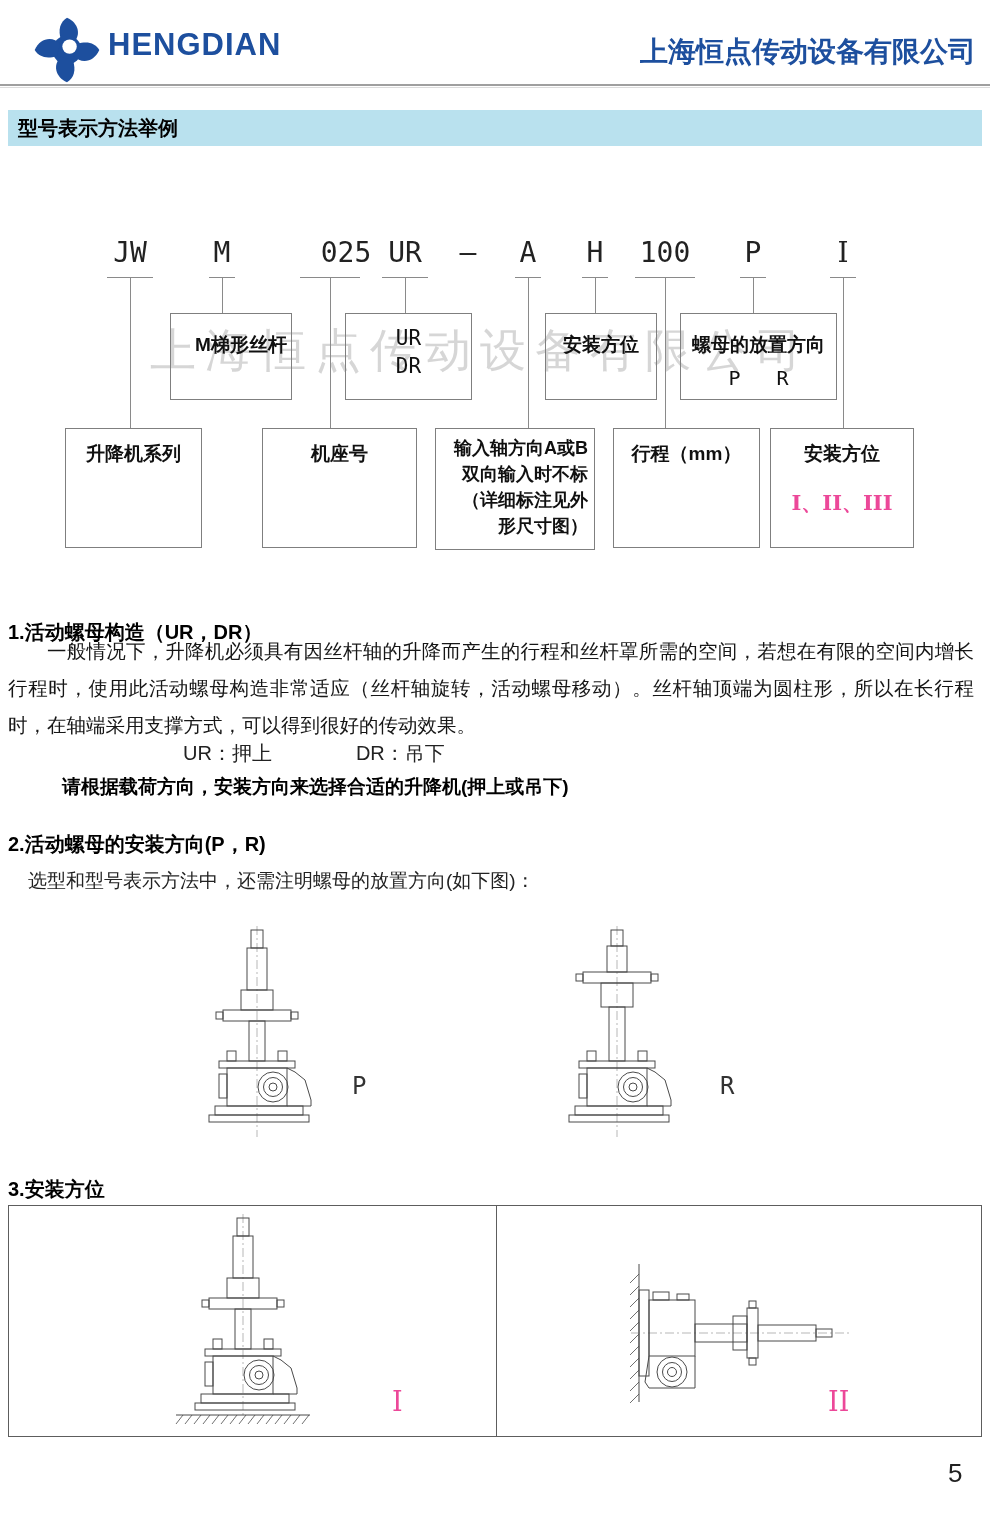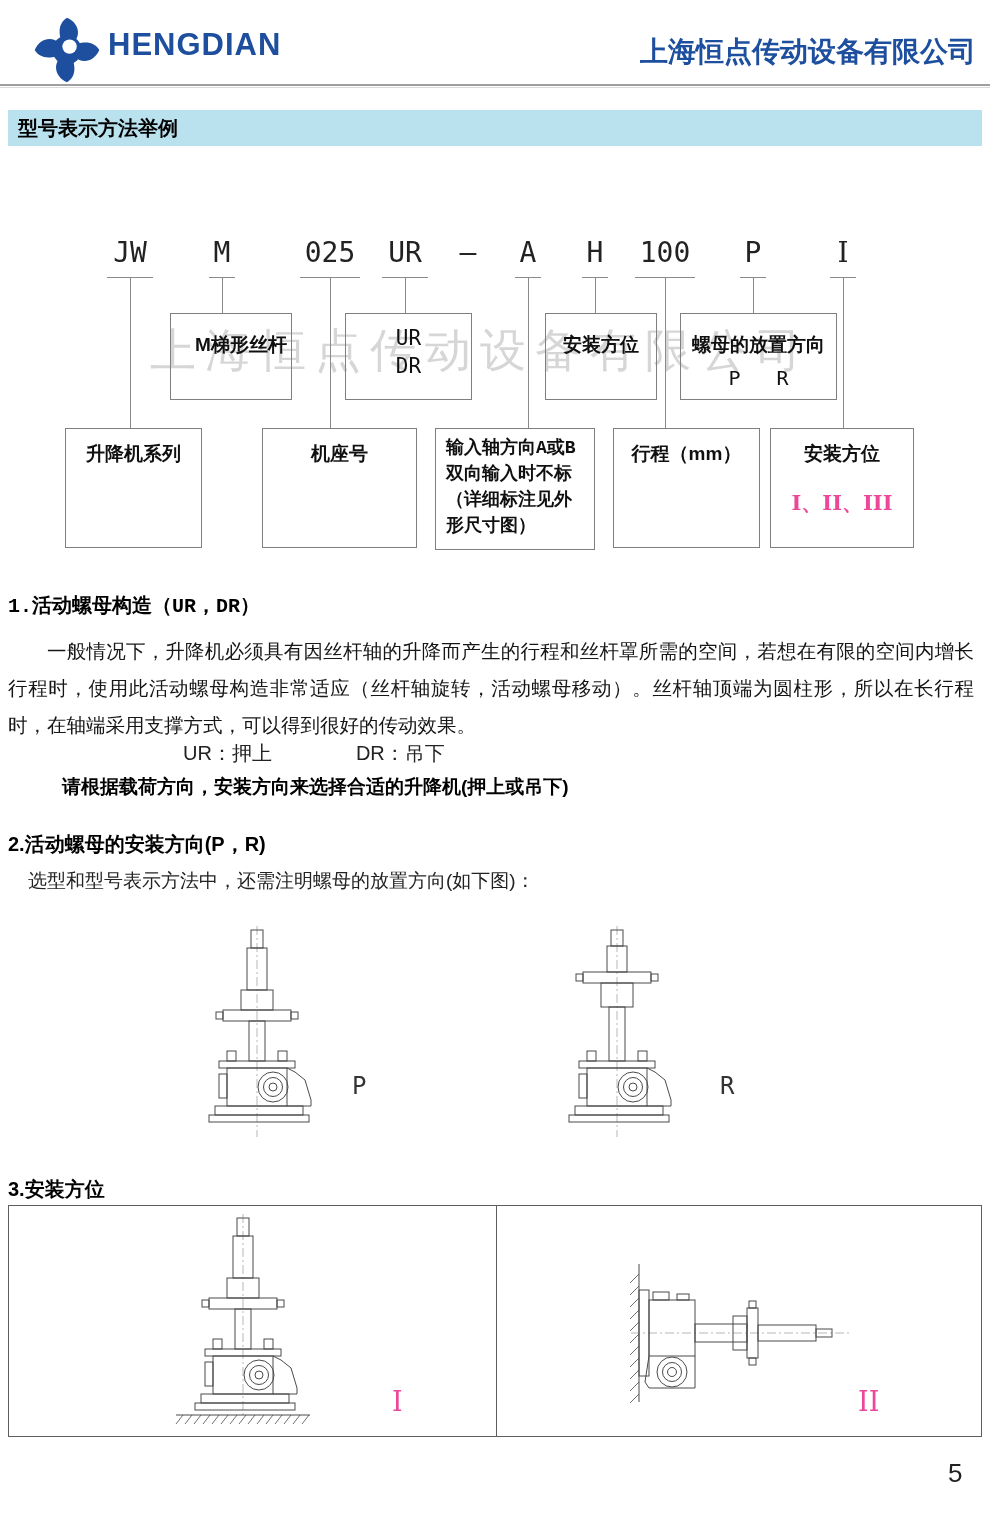--- a/index.html
+++ b/index.html
@@ -17,21 +17,21 @@
   .banner{left:8px;top:110px;width:974px;height:36px;background:#b9e1ee;}
   .banner span{display:block;padding-left:10px;line-height:37px;font-size:20px;font-weight:bold;color:#000;}
   .intro{left:8px;top:173px;font-size:20px;font-weight:bold;color:#000;}
   
   .codechar{top:236px;font-family:"DejaVu Sans Mono",monospace;font-size:28px;color:#222;transform:translateX(-50%);white-space:pre;}
   .uline{height:1px;background:#8a8a8a;top:277px;}
   .vline{width:1px;background:#8a8a8a;}
   .watermark{left:150px;top:320px;width:720px;font-size:46px;color:#cdcdcd;opacity:.8;letter-spacing:9px;white-space:nowrap;z-index:0;}
   .dbox{border:1px solid #7f7f7f;text-align:center;font-weight:bold;font-size:19px;color:#101010;background:transparent;z-index:1;}
   .dbox .mono{font-family:"DejaVu Sans Mono",monospace;font-weight:500;font-size:21px;}
-  .lbl-lines{padding:6px 6px 0 10px;text-align:left;font-size:18px;line-height:26px;font-family:Liberation Mono, monospace;}
+  .lbl-lines{padding:6px 6px 0 10px;text-align:right;font-size:18px;line-height:26px;}
   
   .h2{font-size:20px;font-weight:bold;color:#000;}
   .para{left:8px;top:633px;width:966px;font-size:19.5px;line-height:37px;text-indent:2em;text-align:justify;color:#161616;}
   .urdr{left:183px;top:740px;font-size:20px;color:#222;}
   .urdr .dr{margin-left:84px;}
   .note{left:62px;top:774px;font-size:19px;font-weight:bold;color:#000;}
   .s2text{left:28px;top:868px;font-size:19px;color:#222;}
   .figlabel{font-family:"DejaVu Sans Mono",monospace;font-size:24px;color:#333;}
   .roman{font-family:"DejaVu Serif",serif;font-size:27px;color:#ec4899;}
   .bigbox{left:8px;top:1205px;width:972px;height:230px;border:1px solid #5d5d5d;}
@@ -63,21 +63,21 @@
 
   <div class="abs banner">
     <span>型号表示方法举例</span>
   </div>
 
 
   <div class="abs watermark">上海恒点传动设备有限公司</div>
 
   <span class="abs codechar" style="left:130px;">JW</span>
   <span class="abs codechar" style="left:222px;">M</span>
-  <span class="abs codechar" style="left:330px;">025</span>
+  <span class="abs codechar" style="left:346px;">025</span>
   <span class="abs codechar" style="left:405px;">UR</span>
   <span class="abs codechar" style="left:468px;">–</span>
   <span class="abs codechar" style="left:528px;">A</span>
   <span class="abs codechar" style="left:595px;">H</span>
   <span class="abs codechar" style="left:665px;">100</span>
   <span class="abs codechar" style="left:753px;">P</span>
   <span class="abs codechar" style="left:843px;font-family:'DejaVu Serif',serif;">I</span>
 
   <div class="abs uline" style="left:107px;width:46px;"></div>
   <div class="abs uline" style="left:209px;width:26px;"></div>
@@ -129,21 +129,21 @@
     </div>
   </div>
   <div class="abs dbox" style="left:613px;top:428px;width:145px;height:118px;">
     <div style="padding-top:12px;">行程（mm）</div>
   </div>
   <div class="abs dbox" style="left:770px;top:428px;width:142px;height:118px;">
     <div style="padding-top:12px;">安装方位</div>
     <div class="roman" style="padding-top:22px;font-size:21px;">I、II、III</div>
   </div>
 
-  <div class="abs h2" style="left:8px;top:592px;font-family:Liberation Mono, monospace;">1.活动螺母构造（UR，DR）</div>
+  <div class="abs h2" style="left:8px;top:619px;">1.活动螺母构造（UR，DR）</div>
   <div class="abs para">一般情况下，升降机必须具有因丝杆轴的升降而产生的行程和丝杆罩所需的空间，若想在有限的空间内增长行程时，使用此活动螺母构造非常适应（丝杆轴旋转，活动螺母移动）。丝杆轴顶端为圆柱形，所以在长行程时，在轴端采用支撑方式，可以得到很好的传动效果。</div>
   <div class="abs urdr">
     <span>UR：押上</span><span class="dr">DR：吊下</span>
   </div>
   <div class="abs note">请根据载荷方向，安装方向来选择合适的升降机(押上或吊下)</div>
 
   <div class="abs h2" style="left:8px;top:831px;">2.活动螺母的安装方向(P，R)</div>
   <div class="abs s2text">选型和型号表示方法中，还需注明螺母的放置方向(如下图)：</div>
 
   <div class="abs" style="left:172px;top:924px;">
@@ -243,17 +243,17 @@
         <circle cx="47" cy="114" r="4.5"></circle>
       <rect x="70" y="66" width="52" height="18"></rect>
       <rect x="108" y="58" width="14" height="34"></rect>
       <rect x="122" y="50" width="11" height="50"></rect>
       <rect x="124" y="43" width="7" height="7"></rect>
         <rect x="124" y="100" width="7" height="7"></rect>
       <rect x="133" y="67" width="58" height="16"></rect>
       <rect x="191" y="71" width="16" height="8"></rect>
     </svg>
   </div>
-  <div class="abs roman" style="left:858px;top:1386px;">II</div>
+  <div class="abs roman" style="left:828px;top:1386px;">II</div>
 
   <div class="abs pagenum">5</div>
 
 </div>
 
 </body></html>

